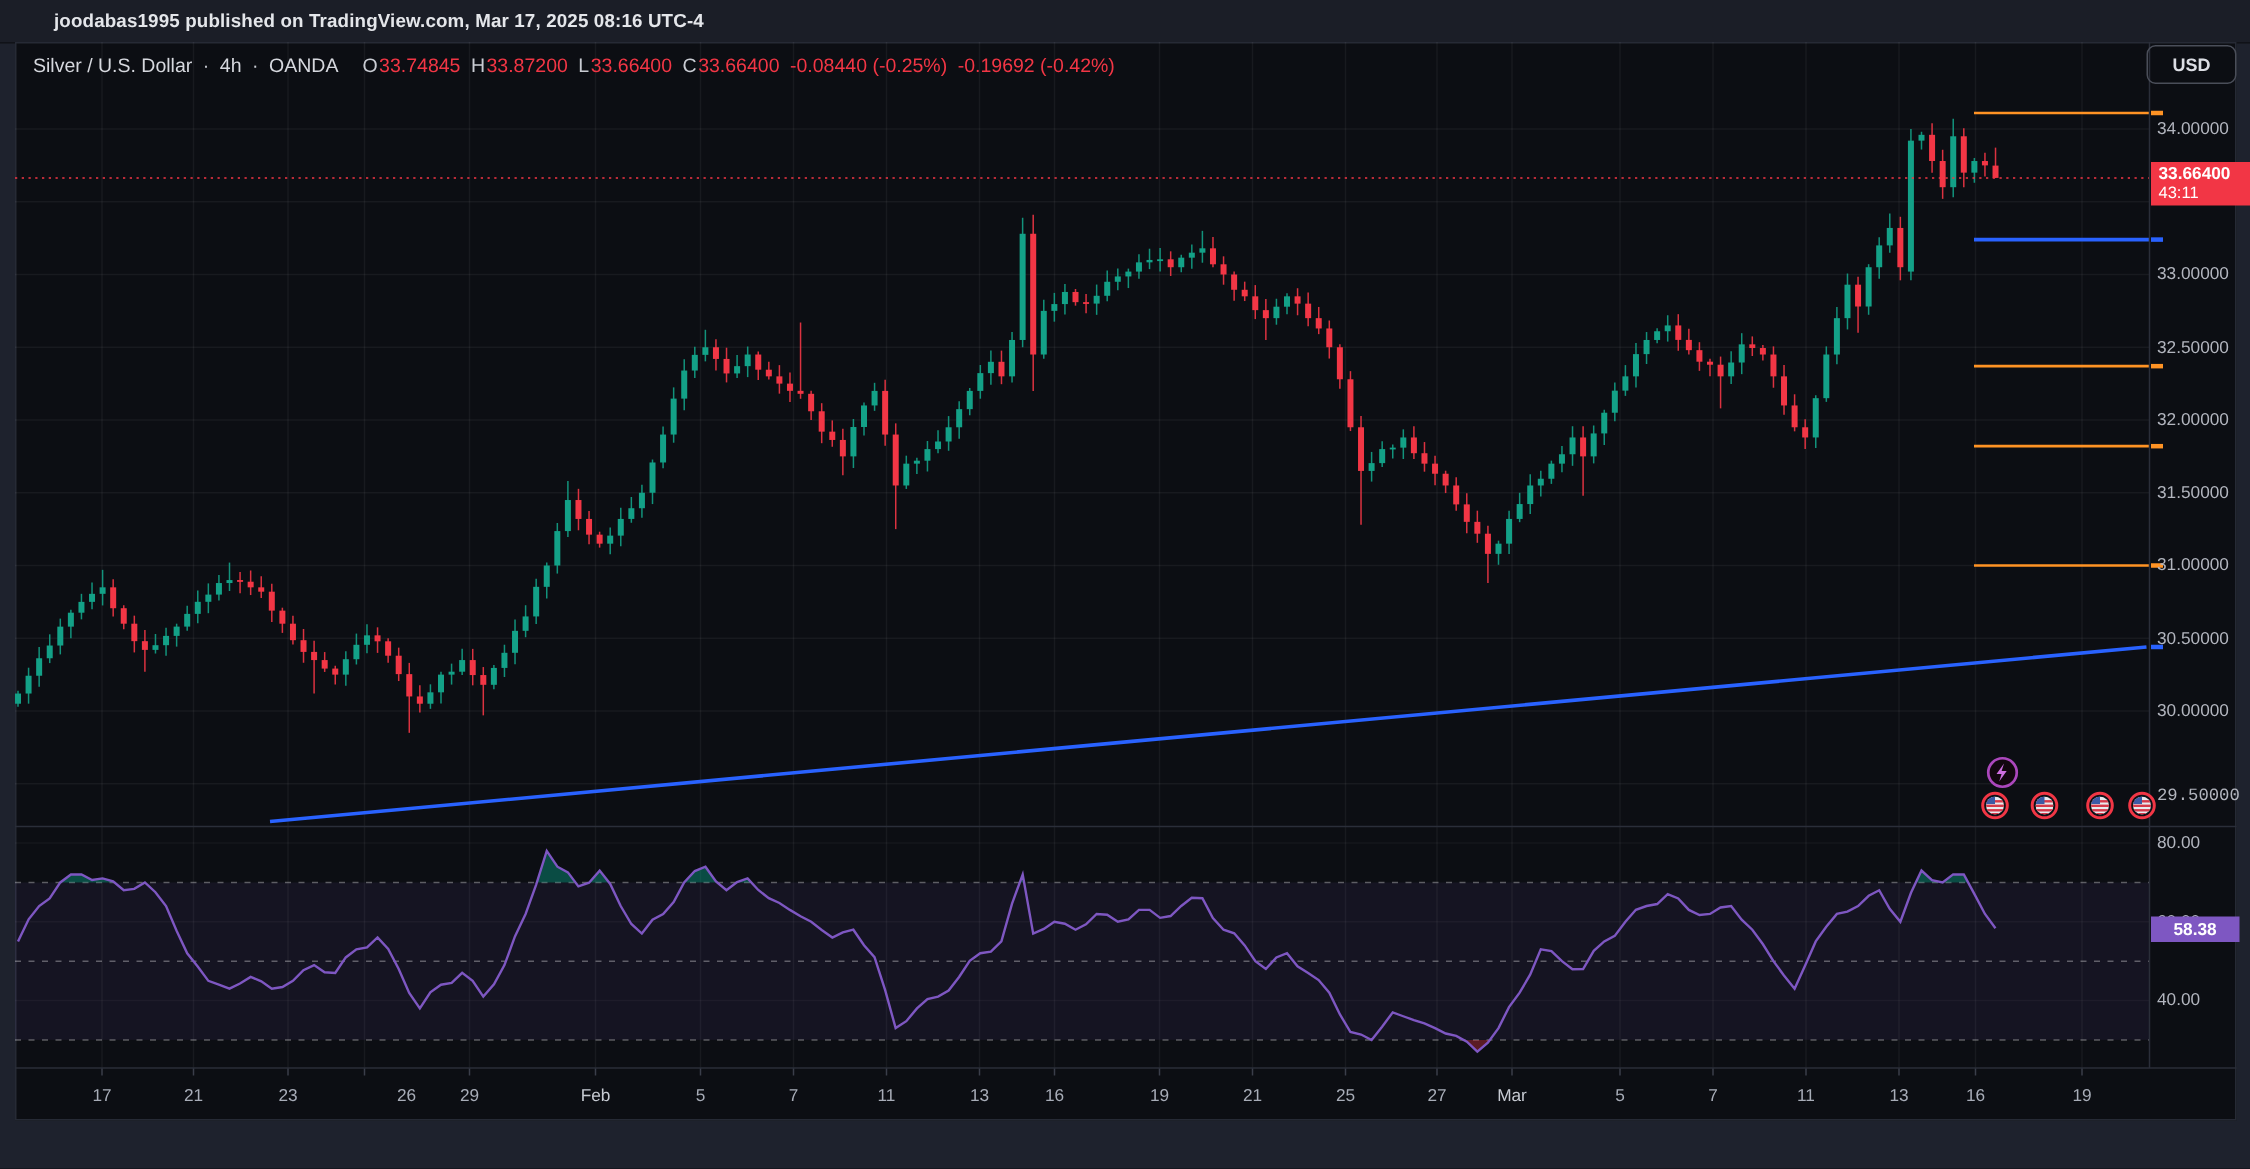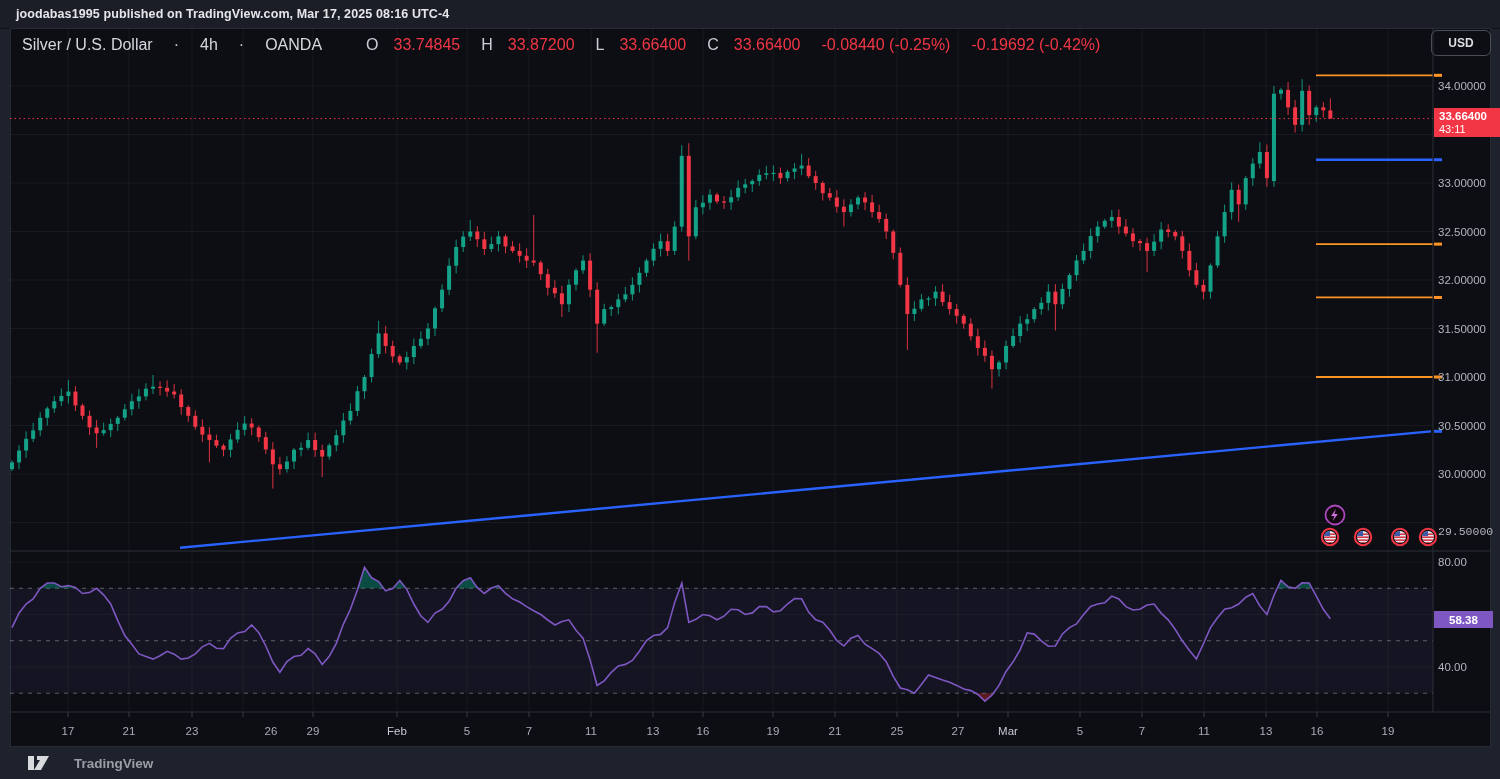--- a/index.html
+++ b/index.html
@@ -1,25 +1,25 @@
 <!DOCTYPE html>
 <html><head>
 <meta charset="utf-8">
 <style>
   html,body{margin:0;padding:0;background:#16181f;}
   .stage{position:relative;width:1500px;height:779px;overflow:hidden;
          font-family:"Liberation Sans",sans-serif;background:#1e222d;}
   .topbar{position:absolute;left:0;top:0;width:1500px;height:28px;background:#1b1e27;
           border-bottom:1px solid #101218;display:flex;align-items:center;}
-  .attribution{color:#e4e6ea;font-size:12.5px;font-weight:700;padding-left:16px;letter-spacing:.1px;}
+  .attribution{color:#e4e6ea;font-size:12.5px;font-weight:700;padding-left:36px;letter-spacing:.1px;}
   .card{position:absolute;left:10px;top:28px;width:1481px;height:719px;background:#0c0e13;
         border:1px solid #262a35;box-sizing:border-box;}
   svg.chart{position:absolute;left:0;top:0;}
-  .legend{position:absolute;left:22px;top:36px;display:flex;gap:21px;align-items:center;
-          font-size:16px;color:#d6d8de;white-space:nowrap;z-index:5;}
+  .legend{position:absolute;left:22px;top:36px;display:flex;gap:7px;align-items:center;
+          font-size:13px;color:#d6d8de;white-space:nowrap;z-index:5;}
   .legend .dim{color:#d6d8de;}
   .legend .red{color:#f23645;}
   .legend .lbl{color:#c9ccd3;}
   .usd-btn{position:absolute;left:1431px;top:30px;width:58px;height:24px;border:1px solid #4a4e59;
            border-radius:6px;color:#dcdee4;font-size:12px;font-weight:700;display:flex;
            align-items:center;justify-content:center;background:transparent;z-index:6;cursor:pointer;}
   .axis-label{position:absolute;color:#b2b5be;font-size:11.5px;transform:translateY(-50%);z-index:4;}
   .time-label{position:absolute;color:#a8adb8;font-size:11.5px;transform:translateX(-50%);top:725px;z-index:4;}
   .time-label.major{font-weight:400;color:#c6cad2;}
   .price-tag{position:absolute;left:1434px;top:108px;width:62px;background:#f23645;color:#fff;
@@ -579,27 +579,20 @@
     <span class="lbl">L</span>
       <span class="red" style="margin-left:-6px">33.66400</span>
     <span class="lbl">C</span>
       <span class="red" style="margin-left:-6px">33.66400</span>
     <span class="red">-0.08440 (-0.25%)</span>
     <span class="red">-0.19692 (-0.42%)</span>
   </div>
 
   <div class="usd-btn">USD</div>
 
-  <div class="bottombar">
-    <svg width="40" height="20" style="margin-left:26px">
-      <rect x="2" y="3" width="6" height="14" fill="#d8dade"></rect>
-      <path d="M11,3 h12 l-8,14 h-7 l6,-10 h-3 z" fill="#d8dade"></path>
-    </svg>
-    <span class="tv-brand">TradingView</span>
-  </div>
 
 <div class="axis-label" style="left: 1438px; top: 86px;">34.00000</div>
     <div class="axis-label" style="left: 1438px; top: 183px;">33.00000</div>
     <div class="axis-label" style="left: 1438px; top: 231.5px;">32.50000</div>
     <div class="axis-label" style="left: 1438px; top: 280px;">32.00000</div>
     <div class="axis-label" style="left: 1438px; top: 328.5px;">31.50000</div>
     <div class="axis-label" style="left: 1438px; top: 377px;">31.00000</div>
     <div class="axis-label" style="left: 1438px; top: 425.5px;">30.50000</div>
     <div class="axis-label" style="left: 1438px; top: 474px;">30.00000</div>
     <div class="axis-label" style="left: 1438px; top: 531px; font-family: Liberation Mono, monospace;">29.50000</div>

